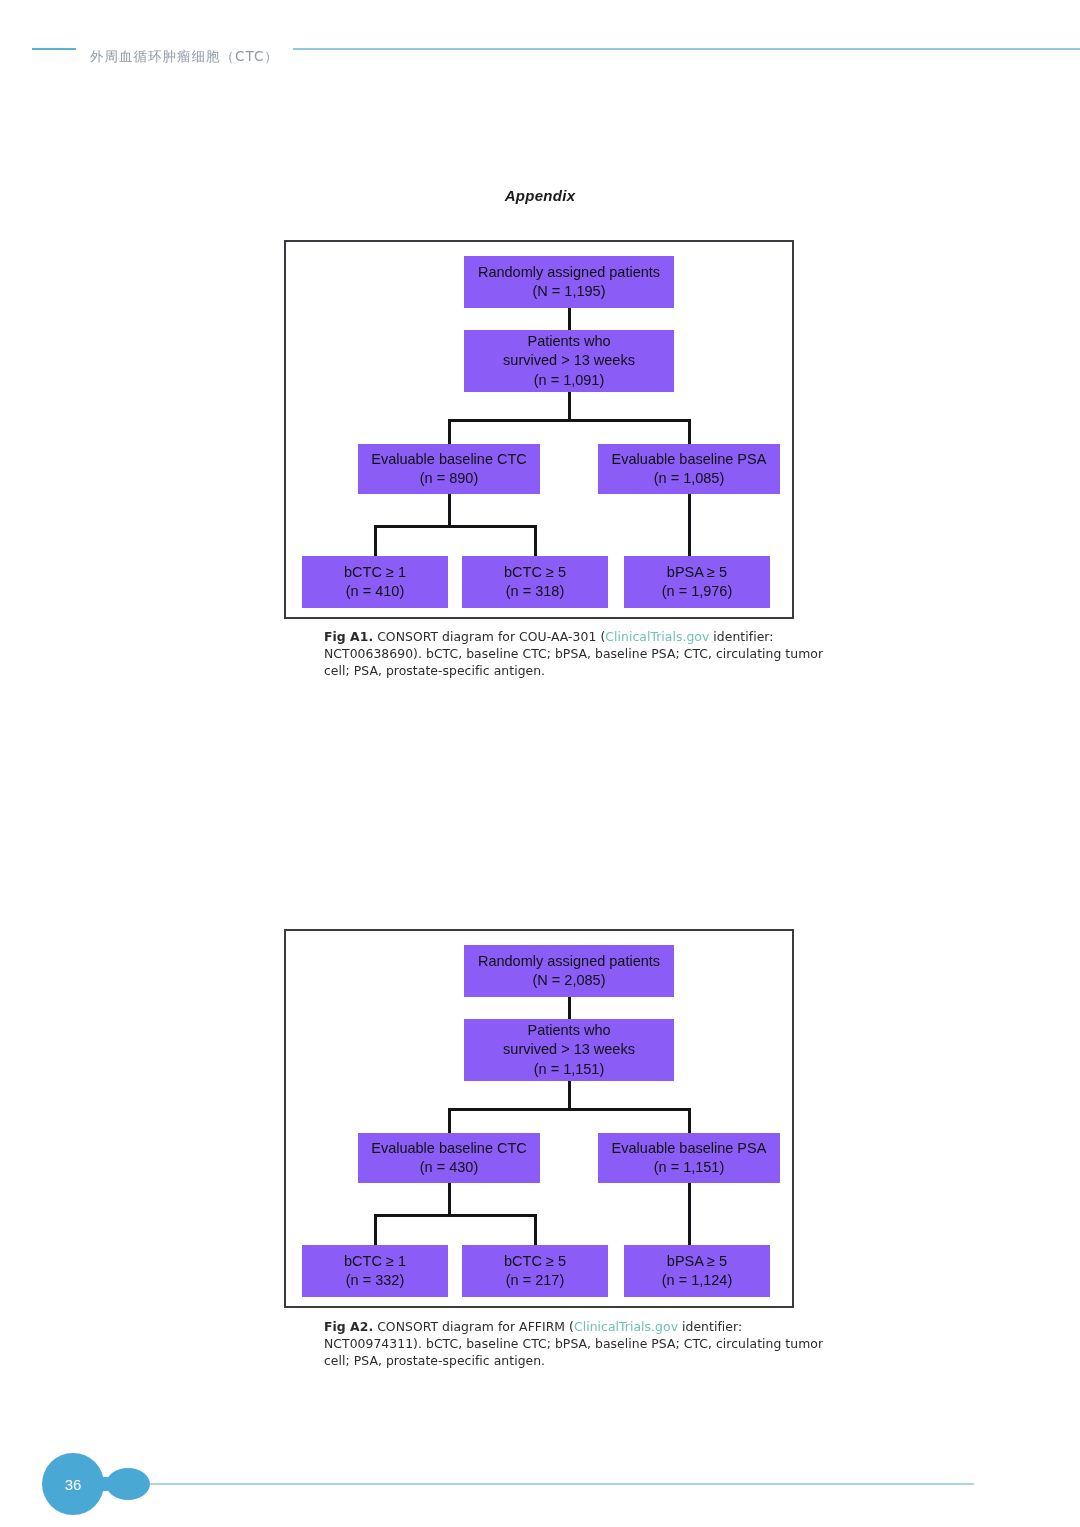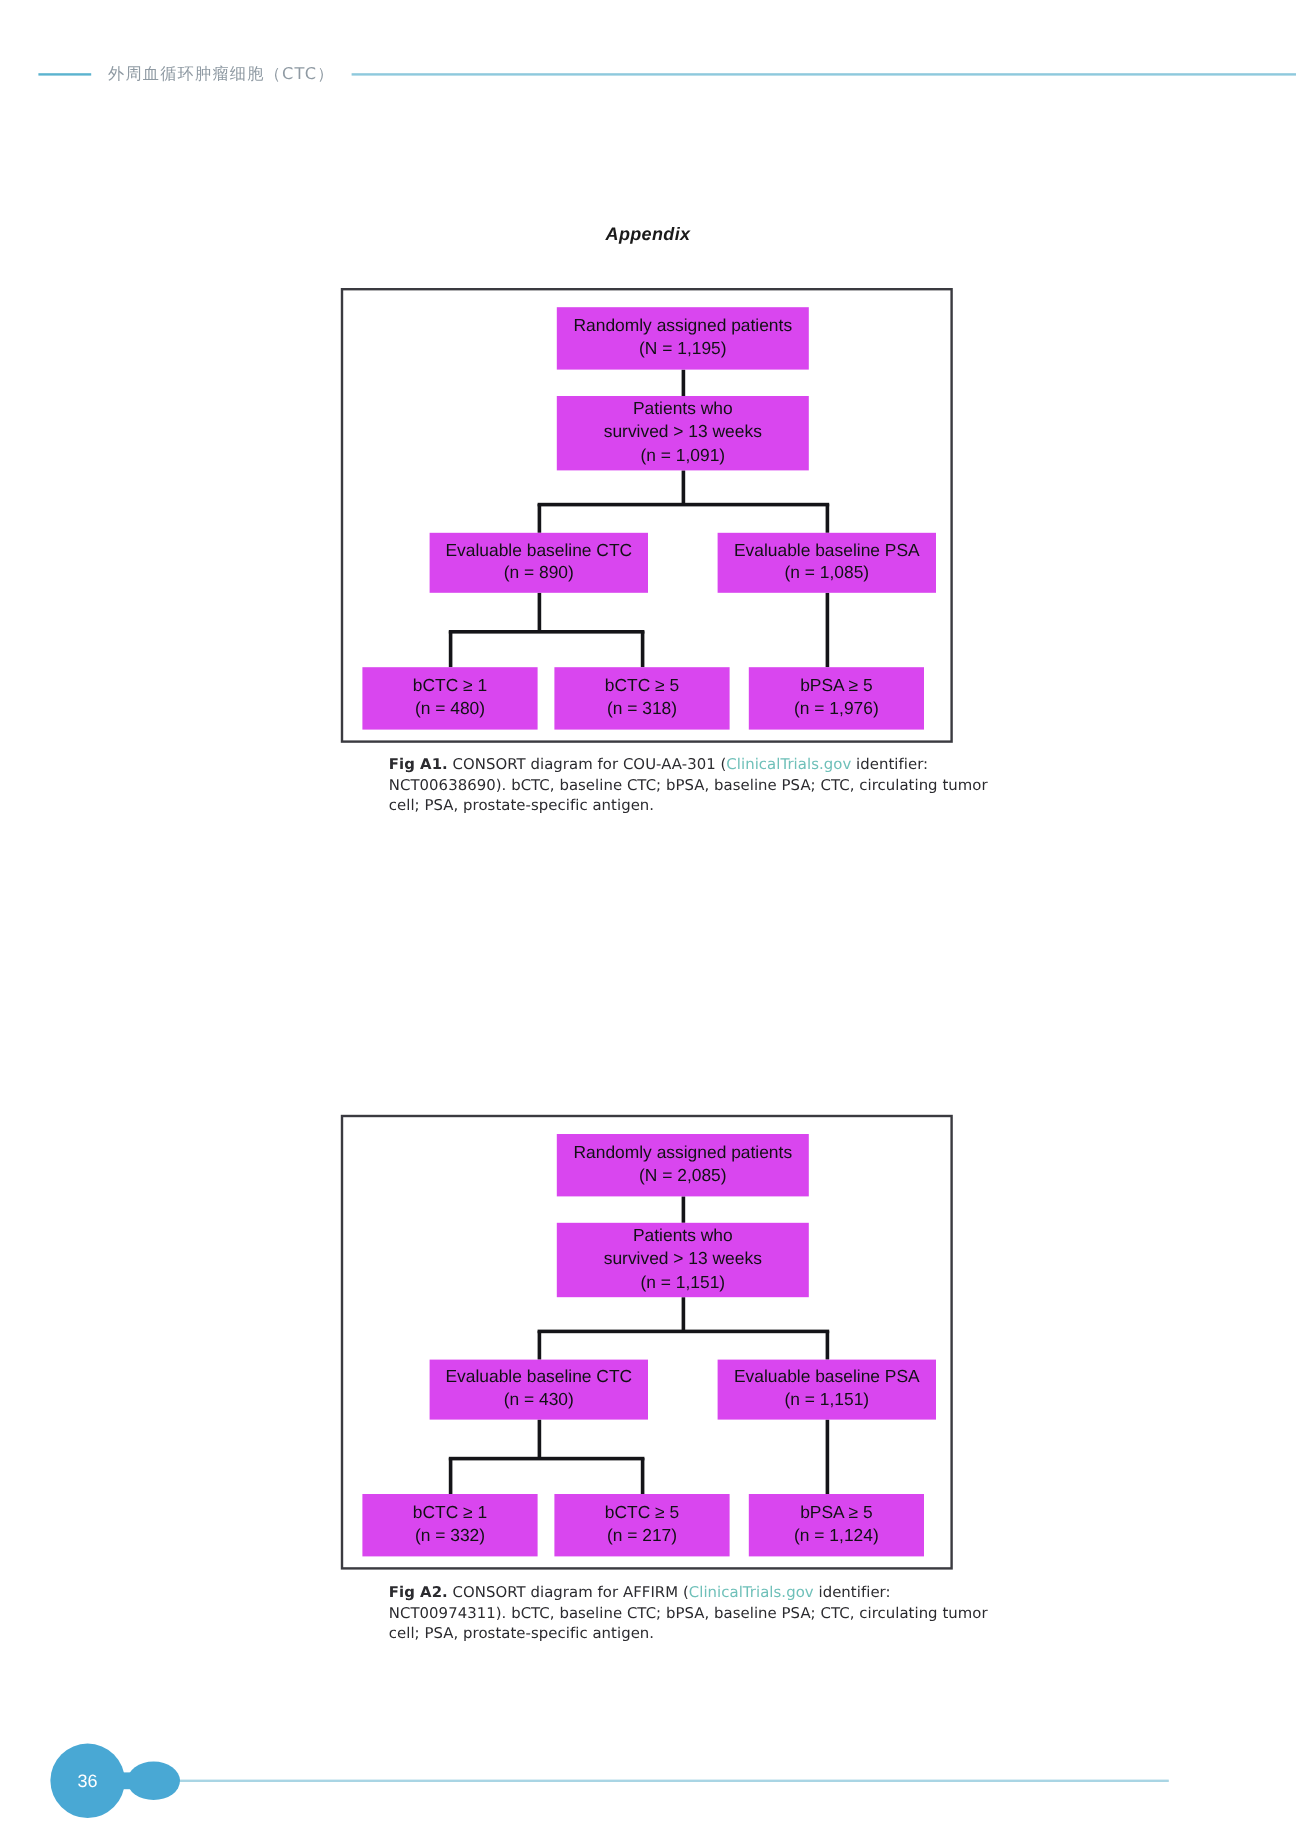--- a/index.html
+++ b/index.html
@@ -16,21 +16,21 @@
   }
 
   
   .page-header {
     position: absolute;
     top: 48px;
     left: 0;
     width: 1080px;
     height: 28px;
     display: flex;
-    align-items: center;
+    align-items: flex-start;
   }
   .header-rule-left {
     width: 44px;
     height: 2px;
     background: #5bb3cf;
     margin-left: 32px;
   }
   .header-title {
     font-size: 13.5px;
     color: #8f9aa3;
@@ -66,21 +66,21 @@
     border: 2px solid #3a3a40;
     background: #ffffff;
     box-sizing: border-box;
   }
   #figure-a1-frame { left: 284px; top: 240px; width: 510px; height: 379px; }
   #figure-a2-frame { left: 284px; top: 929px; width: 510px; height: 379px; }
 
   
   .flow-box {
     position: absolute;
-    background: #d946ef;
+    background: #8b5cf6;
     color: #111114;
     font-size: 14.5px;
     line-height: 1.32;
     text-align: center;
     display: flex;
     flex-direction: column;
     align-items: center;
     justify-content: center;
     box-sizing: border-box;
     z-index: 3;
@@ -210,21 +210,21 @@
     <div class="flow-box" style="left: 358px; top: 444px; width: 182px; height: 50px;">
       <span>Evaluable baseline CTC</span>
       <span>(n = 890)</span>
     </div>
     <div class="flow-box" style="left: 598px; top: 444px; width: 182px; height: 50px;">
       <span>Evaluable baseline PSA</span>
       <span>(n = 1,085)</span>
     </div>
     <div class="flow-box" style="left: 302px; top: 556px; width: 146px; height: 52px;">
       <span>bCTC ≥ 1</span>
-      <span>(n = 480)</span>
+      <span>(n = 410)</span>
     </div>
     <div class="flow-box" style="left: 462px; top: 556px; width: 146px; height: 52px;">
       <span>bCTC ≥ 5</span>
       <span>(n = 318)</span>
     </div>
     <div class="flow-box" style="left: 624px; top: 556px; width: 146px; height: 52px;">
       <span>bPSA ≥ 5</span>
       <span>(n = 1,976)</span>
     </div>
   </div>

